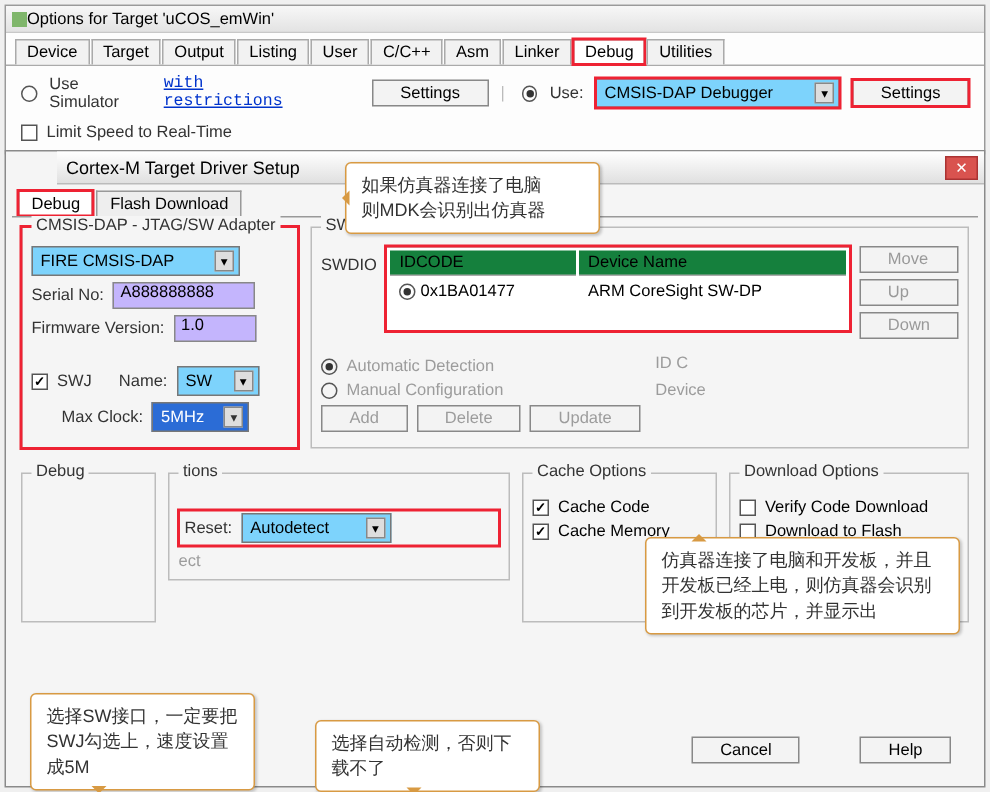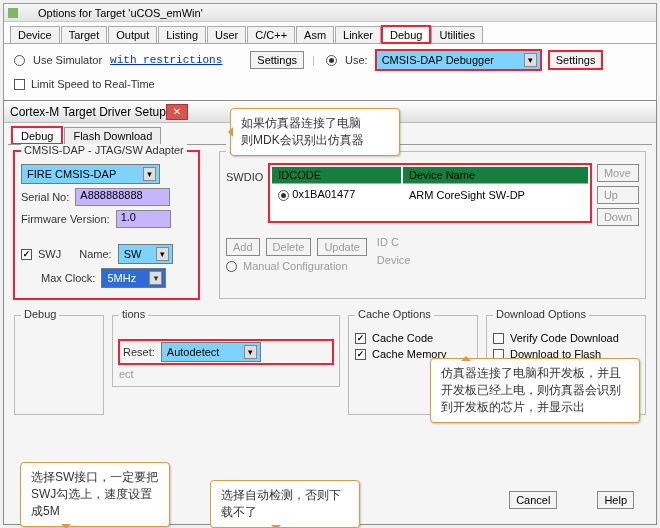--- a/index.html
+++ b/index.html
@@ -16,38 +16,38 @@
   .outer-window {
     position: absolute; left: 3px; top: 3px; width: 654px; height: 100px;
     background: #fdfdfd;
     border: 1px solid #9a9a9a;
   }
   .titlebar {
     height: 18px; line-height: 18px; padding-left: 4px;
     background: linear-gradient(#f7f7f7,#e3e3e3);
     border-bottom: 1px solid #c8c8c8;
     font-size: 11px;
-    display:flex; align-items:center; gap:20px;
+    display:flex; align-items:center; gap:0;
   }
   .icon-sq { width:10px; height:10px; background:#7fb66b; display:inline-block; }
   .tabrow {
     display:flex; gap:1px; padding: 4px 6px 0 6px;
   }
   .tab {
     padding: 2px 7px; border:1px solid #aaa; border-bottom:none;
     background:#f2f2f2; font-size:11px;
     cursor:pointer;
   }
   .tab.active { background:#fff; }
   .opt-body { padding: 6px 10px; border-top:1px solid #aaa; display:flex; align-items:center; gap:8px; }
   .radio { width:11px; height:11px; border:1px solid #555; border-radius:50%; display:inline-flex; align-items:center; justify-content:center;}
   .radio.checked::after{content:""; width:5px; height:5px; background:#333; border-radius:50%;}
   .link { color:#0033cc; text-decoration:underline; font-family: "Courier New", monospace;}
   .btn {
-    padding:2px 6px; background:#f3f3f3; border:1px solid #888;
+    padding:2px 18px; background:#f3f3f3; border:1px solid #888;
     cursor:pointer; font-size:11px;
   }
   .select {
     border:1px solid #777; background:#7dd3fc; height:20px;
     display:flex; align-items:center; justify-content:space-between;
     padding:0 3px 0 5px;
   }
   .select .arrow {
     width:13px; height:14px; background:#dedede; border:1px solid #888;
     display:flex; align-items:center; justify-content:center; font-size:9px;
@@ -56,24 +56,25 @@
   .checkbox.checked::after{content:"✓"; font-size:9px; line-height:9px; color:#000; font-weight:bold;}
 
   .hl-red { outline:2px solid #e23; outline-offset:-1px; }
 
   
   .inner-window {
     position:absolute; left:3px; top:100px; width:654px; height:425px;
     background:#f5f5f5; border:1px solid #8a8a8a;
   }
   .inner-title {
-    height:22px; display:flex; align-items:center; 
+    height:22px; display:flex; align-items:center; justify-content:space-between;
     background: linear-gradient(#fff,#e0e0e0);
     border-bottom:1px solid #bbb; padding:0 4px 0 6px;
     font-size:12px;
+    margin-left:34px;
   }
   .closex { width:22px; height:16px; background:#d9534f; color:#fff;
     display:flex; align-items:center; justify-content:center; border:1px solid #a33; font-size:10px;}
   .inner-tabs { display:flex; gap:2px; padding:4px 8px 0 8px; }
   .inner-tab { padding:2px 8px; border:1px solid #999; border-bottom:none; background:#eee;}
   .inner-tab.active { background:#fff;}
   .panel { border-top:1px solid #999; margin:0 4px; padding:6px 6px 0 6px; background:#f5f5f5; height:calc(100% - 52px); position:relative;}
 
   .groupbox { border:1px solid #bcbcbc; padding:6px; position:relative; margin-bottom:8px;}
   .groupbox > .legend { position:absolute; top:-8px; left:6px; background:#f5f5f5; padding:0 3px; font-size:11px; color:#333;}
@@ -154,21 +155,21 @@
   <div class="inner-title">
     <span>Cortex-M Target Driver Setup</span>
     <span class="closex">✕</span>
   </div>
   <div class="inner-tabs">
     <span class="inner-tab active hl-red">Debug</span>
     <span class="inner-tab">Flash Download</span>
   </div>
   <div class="panel">
 
-    <div style="display:flex; gap:20px">
+    <div style="display:flex; gap:8px">
 
       <div class="groupbox hl-red" style="width:185px">
         <span class="legend">CMSIS-DAP - JTAG/SW Adapter</span>
         <div class="select" style="width:139px; margin-top:6px">
           <span>FIRE CMSIS-DAP</span>
           <span class="arrow">▾</span>
         </div>
         <div class="row">
           <span class="lbl">Serial No:</span>
           <span class="input ro" style="width:95px">A888888888</span>
@@ -219,29 +220,33 @@
               </table>
           </div>
           <div class="sidebtns">
             <span class="btn">Move</span>
             <span class="btn">Up</span>
             <span class="btn">Down</span>
           </div>
         </div>
         <div style="display:flex; gap:10px; margin-top:8px">
           <div>
+            <div class="row disabled">
+                <span class="radio checked"></span>
+                <span>Automatic Detection</span>
+              </div>
+            <div class="row disabled">
+                <span class="radio"></span>
+                <span>Manual Configuration</span>
+              </div>
             <div class="row">
               <span class="btn disabled">Add</span>
               <span class="btn disabled">Delete</span>
               <span class="btn disabled">Update</span>
             </div>
-            <div class="row disabled">
-                <span class="radio"></span>
-                <span>Manual Configuration</span>
-              </div>
           </div>
           <div class="disabled" style="font-size:11px; margin-top:2px">
             <div>ID C</div>
             <div style="margin-top:6px">Device</div>
           </div>
         </div>
       </div>
     </div>
 
     <div style="display:flex; gap:8px; margin-top:8px">

